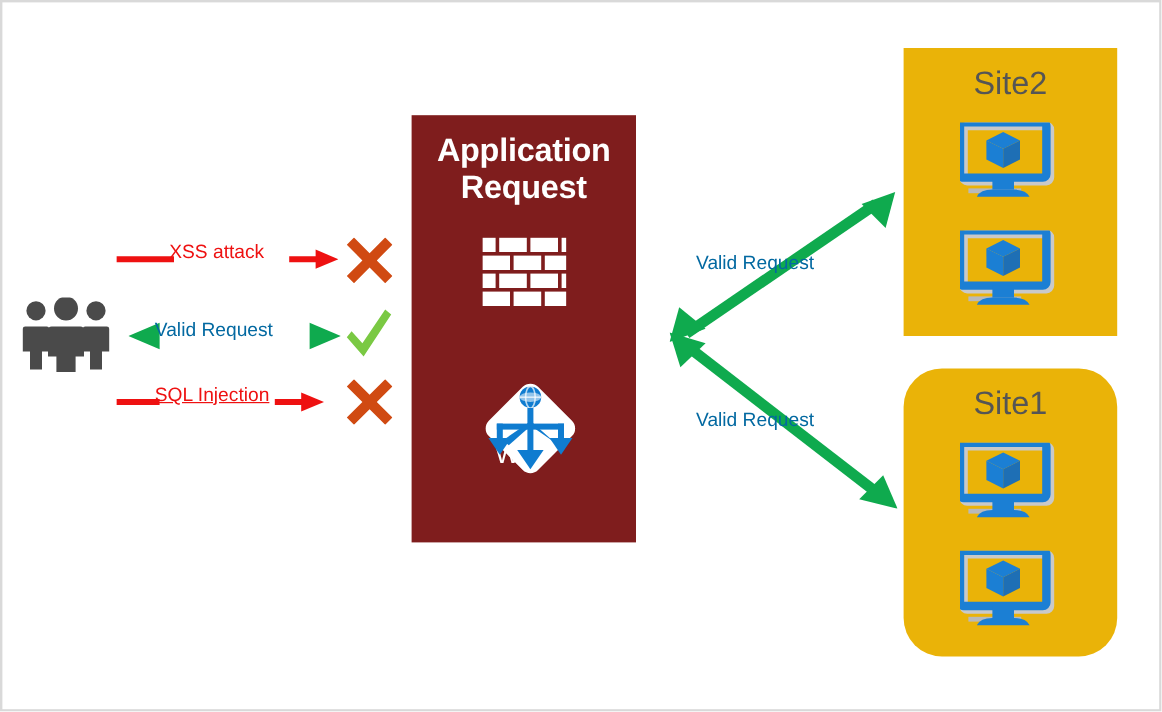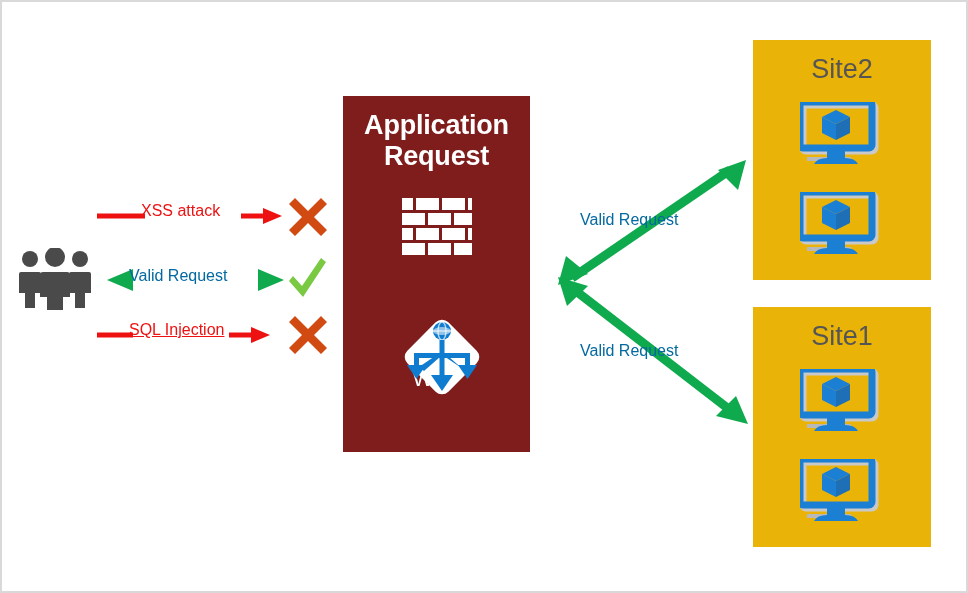--- a/index.html
+++ b/index.html
@@ -59,21 +59,21 @@
     font-weight: normal;
   }
   #waf-icon { left: 400px; top: 196px; width: 70px; height: 62px; }
   #lb-icon  { left: 392px; top: 307px; width: 96px; height: 96px; }
 
   
   .site-panel {
     background: #eab308;
   }
   #site2-panel { left: 751px; top: 38px;  width: 178px; height: 240px; }
-  #site1-panel { left: 751px; top: 305px; width: 178px; height: 240px; }
+  #site1-panel { left: 751px; top: 305px; width: 178px; height: 240px; border-radius: 32px; }
   .site-title {
     position: absolute;
     left: 0; top: 14px;
     width: 100%;
     text-align: center;
     color: #555555;
     font-size: 27px;
     font-weight: normal;
   }
   .vm-icon { position: absolute; left: 50%; margin-left: -42px; width: 84px; height: 66px; }

